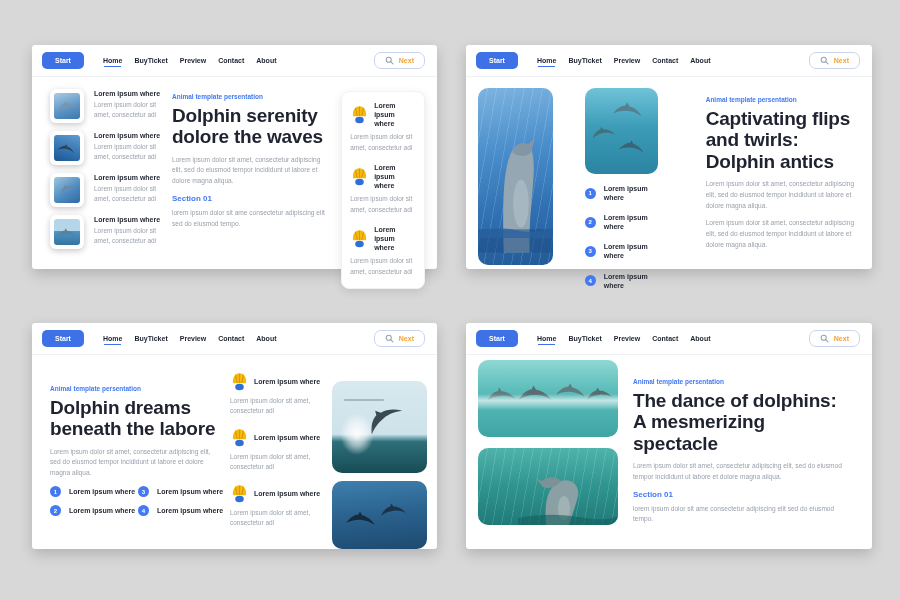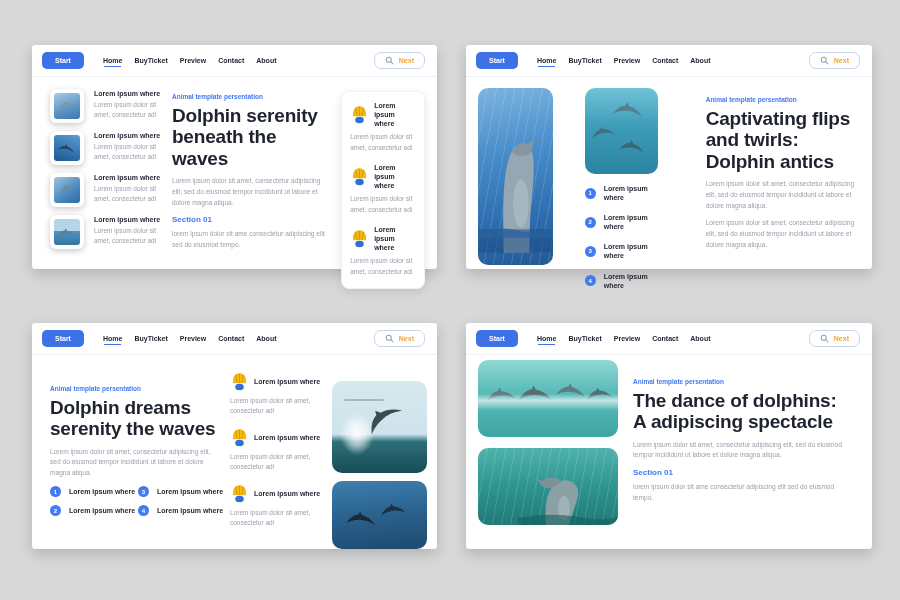--- a/index.html
+++ b/index.html
@@ -160,21 +160,21 @@
               </div>
             </div>
           <div>
               <div class="item-title">Lorem ipsum where</div>
               <div class="item-desc">Lorem ipsum dolor sit amet, consectetur adi</div>
             </div>
         </div>
       </div>
       <div class="s1-colB">
         <div class="eyebrow">Animal template persentation</div>
-        <div class="title">Dolphin serenity beneath the waves</div>
+        <div class="title">Dolphin serenity dolore the waves</div>
         <div class="para">Lorem ipsum dolor sit amet, consectetur adipiscing elit, sed do eiusmod tempor incididunt ut labore et dolore magna aliqua.</div>
         <div class="section-label">Section 01</div>
         <div class="para">lorem ipsum dolor sit ame consectetur adipiscing elit sed do eiusmod tempo.</div>
       </div>
       <div class="s1-colC">
         <div class="feat-card">
           <div class="feat">
             <div class="feat-head">
                 <svg class="shell">
                   <use href="#shell"></use>
@@ -282,21 +282,21 @@
       <div class="next-btn">
         <svg class="search-ic">
             <use href="#mag"></use>
           </svg>
         <span class="next-label">Next</span>
       </div>
     </div>
     <div class="s3-body">
       <div class="s3-colA">
         <div class="eyebrow">Animal template persentation</div>
-        <div class="title">Dolphin dreams serenity the waves</div>
+        <div class="title">Dolphin dreams beneath the labore</div>
         <div class="para">Lorem ipsum dolor sit amet, consectetur adipiscing elit, sed do eiusmod tempor incididunt ut labore et dolore magna aliqua.</div>
         <div class="s3-grid">
           <div class="num-row">
               <div class="num-circle">1</div>
               <div class="item-title">Lorem ipsum where</div>
             </div>
           <div class="num-row">
               <div class="num-circle">3</div>
               <div class="item-title">Lorem ipsum where</div>
             </div>
@@ -393,21 +393,21 @@
           <svg viewBox="0 0 140 77" style="position:absolute;inset:0;width:100%;height:100%">
             <path d="M68 77 C66 52 70 38 83 33 C94 30 102 38 100 48 C97 60 93 70 91 77 Z" fill="#8aa0a4"></path>
             <path d="M83 33 C78 28 70 28 64 33 L58 30 L64 38 C68 42 78 40 83 33 Z" fill="#7b9296"></path>
             <ellipse cx="86" cy="60" rx="6" ry="12" fill="#aebfc2" opacity=".6"></ellipse>
             <path d="M40 70 Q70 64 100 69 T140 68 L140 77 L40 77 Z" fill="#14605e" opacity=".6"></path>
           </svg>
         </div>
       </div>
       <div class="s4-colB">
         <div class="eyebrow">Animal template persentation</div>
-        <div class="title">The dance of dolphins: A adipiscing spectacle</div>
+        <div class="title">The dance of dolphins: A mesmerizing spectacle</div>
         <div class="para">Lorem ipsum dolor sit amet, consectetur adipiscing elit, sed do eiusmod tempor incididunt ut labore et dolore magna aliqua.</div>
         <div class="section-label">Section 01</div>
         <div class="para">lorem ipsum dolor sit ame consectetur adipiscing elit sed do eiusmod tempo.</div>
       </div>
     </div>
   </div>
 
 </div>
 
 </body></html>

